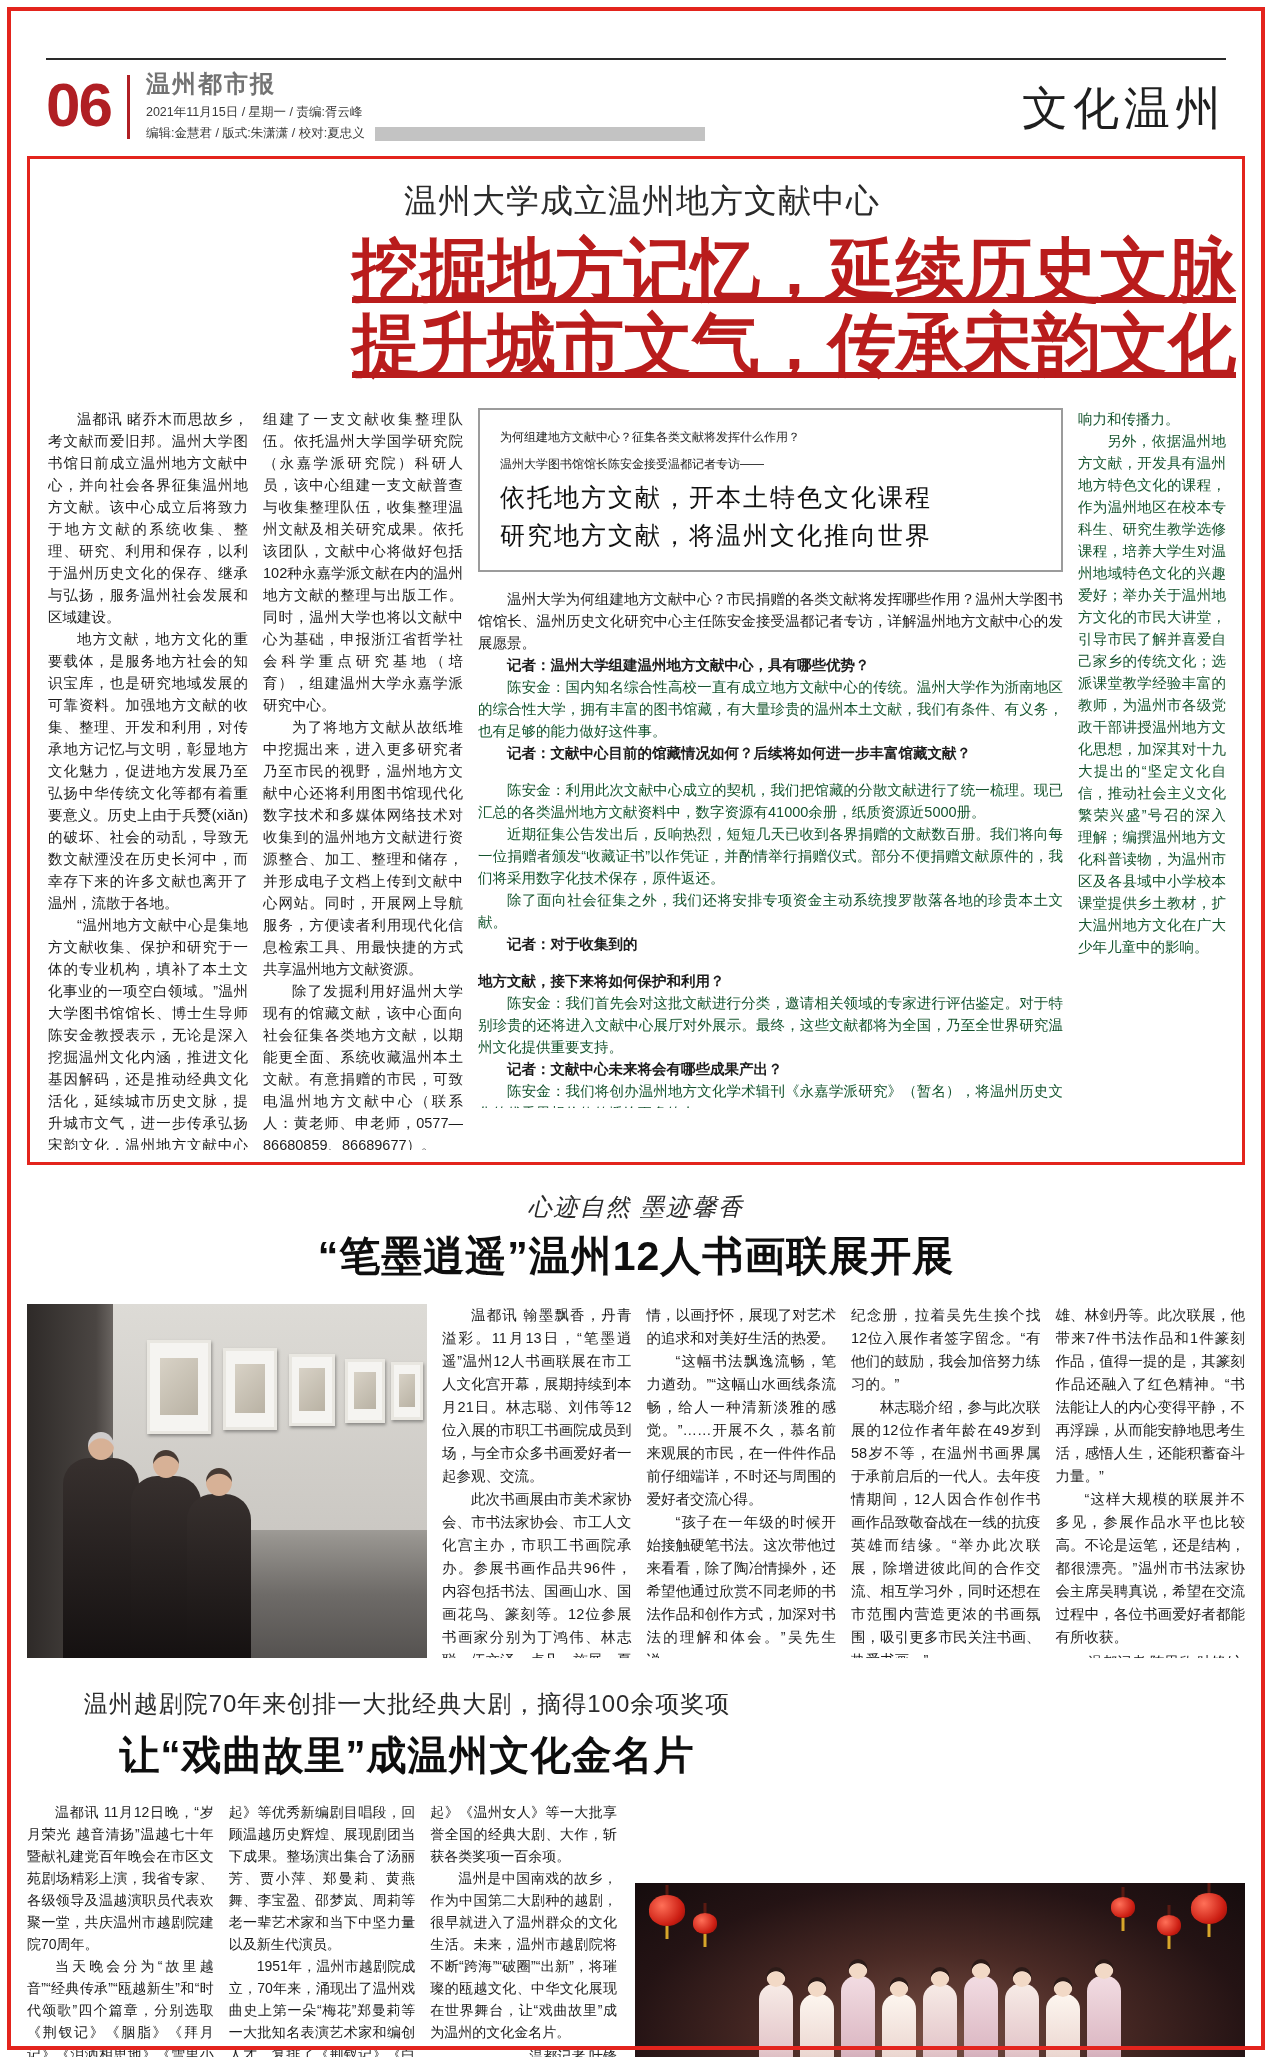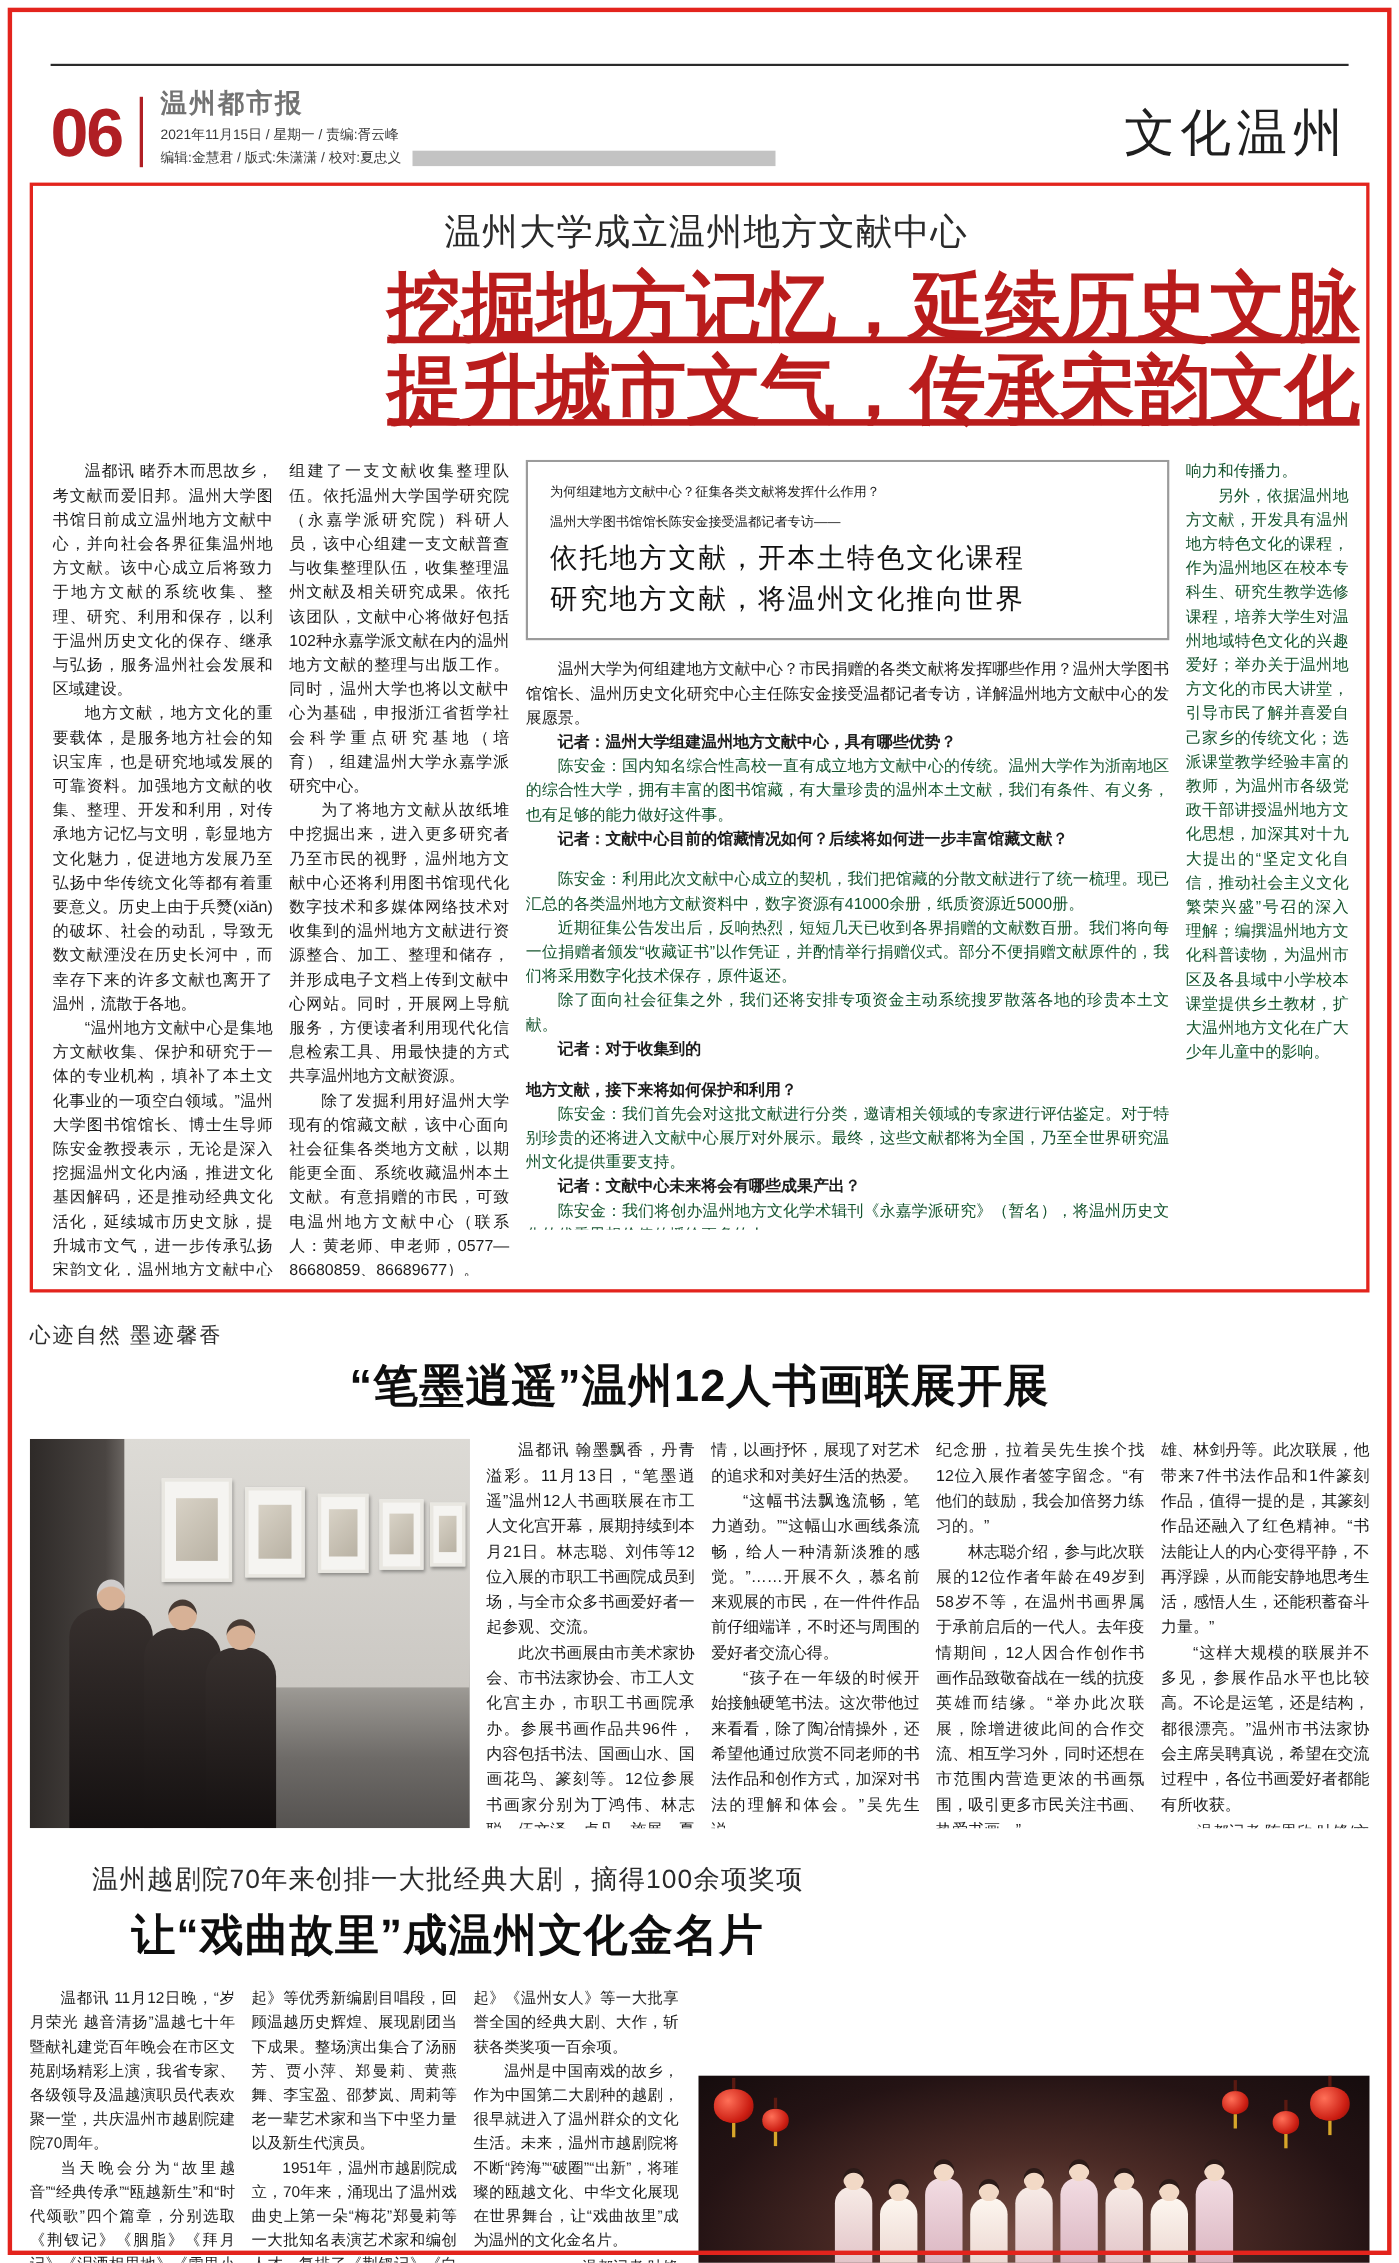--- a/index.html
+++ b/index.html
@@ -1,20 +1,20 @@
 <!DOCTYPE html>
 <html><head>
 <meta charset="utf-8">
 <style>
   html,body{margin:0;padding:0;background:#ffffff;}
   body{width:1272px;height:2057px;position:relative;font-family:"Liberation Sans",sans-serif;color:#1c1c1c;overflow:hidden;}
   .page-frame{position:absolute;inset:7px;border:4px solid #e3241d;pointer-events:none;z-index:50;}
 
   
-  .header{margin:58px 46px 0 46px;border-top:2px solid #2a2a2a;padding-top:18px;display:flex;align-items:flex-end;}
+  .header{margin:58px 46px 0 46px;border-top:2px solid #2a2a2a;padding-top:8px;display:flex;align-items:center;}
   .pageno{font-size:62px;font-weight:900;color:#b01f24;line-height:0.95;letter-spacing:-2px;}
   .head-divider{width:3px;height:64px;background:#b01f24;margin:4px 16px 0 16px;}
   .masthead-name{font-size:24px;font-weight:900;color:#737373;letter-spacing:2px;}
   .masthead-line{font-size:12.5px;color:#3a3a3a;margin-top:4px;white-space:nowrap;}
   .scan-bar{display:inline-block;width:330px;height:14px;background:#c3c3c3;margin-left:10px;vertical-align:middle;}
   .section-title{margin-left:auto;font-size:46px;font-weight:400;color:#1f1f1f;letter-spacing:5px;margin-top:8px;}
 
   
   .article1{margin:14px 27px 0 27px;border:3px solid #e3241d;padding:20px 6px 12px 18px;}
   .a1-kicker{text-align:center;font-size:33px;color:#2b2b2b;letter-spacing:1px;}
@@ -29,21 +29,21 @@
   .qa-box{border:2px solid #9b9b9b;padding:14px 20px 16px 20px;margin-bottom:16px;}
   .qa-intro{font-size:12px;line-height:27px;color:#222;text-indent:0;}
   .qa-title{font-family:Liberation Sans, sans-serif;font-size:25px;line-height:38px;color:#111;letter-spacing:2px;text-indent:0;}
   .qa-cols{display:flex;gap:15px;height:520px;overflow:hidden;flex-direction:column;}
   .qa-col{flex:1;}
   .q{font-weight:bold;}
   .a{font-family:Liberation Sans, sans-serif;color:#14532d;}
 
   
   .article2{margin:26px 27px 0 27px;}
-  .a2-kicker{font-size:19px;color:#2b2b2b;letter-spacing:2px;}
+  .a2-kicker{text-align:center;font-size:24px;color:#2b2b2b;letter-spacing:2px;font-style:italic;}
   .a2-headline{text-align:center;font-size:41px;font-weight:900;color:#0e0e0e;margin-top:6px;letter-spacing:1px;}
   .a2-body{display:flex;gap:15px;margin-top:20px;height:354px;overflow:hidden;font-size:14.5px;line-height:23px;text-align:justify;}
   .a2-col{flex:1;}
 
   
   .photo-gallery{width:400px;height:354px;flex:none;position:relative;overflow:hidden;background:linear-gradient(180deg,#cfcdc9 0%,#c4c1bd 52%,#97948f 66%,#6e6b68 82%,#555250 100%);}
   .gal-doorway{position:absolute;left:0;top:0;width:86px;height:100%;background:linear-gradient(90deg,#2e2a28,#4a4542 80%,#6a6561);}
   .gal-wall{position:absolute;left:86px;top:0;right:0;height:64%;background:linear-gradient(180deg,#dddbd6,#cbc8c3);}
   .frame{position:absolute;background:#f5f4f1;border:3px solid #e9e7e1;box-shadow:1px 2px 3px rgba(0,0,0,0.35);}
   .frame::after{content:"";position:absolute;inset:18%;background:linear-gradient(135deg,#d8d2c6,#b9b2a4);}

